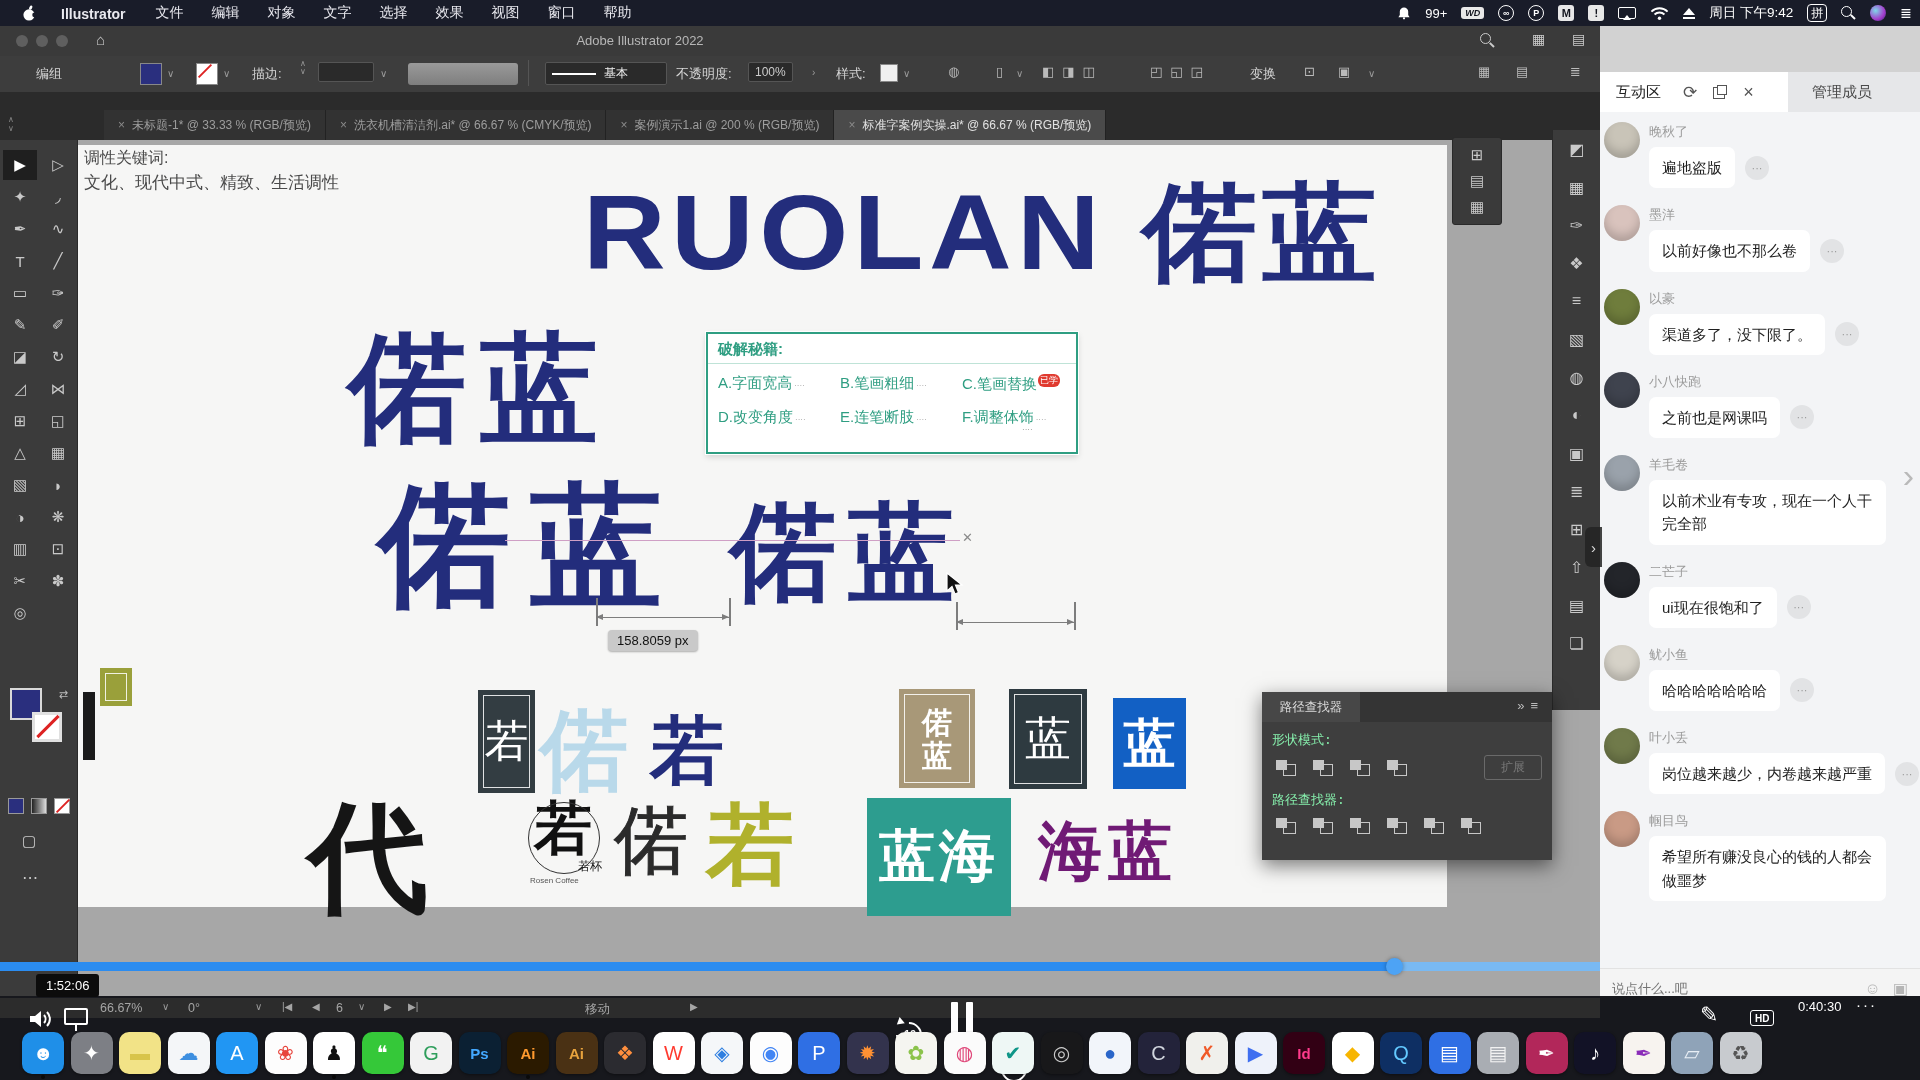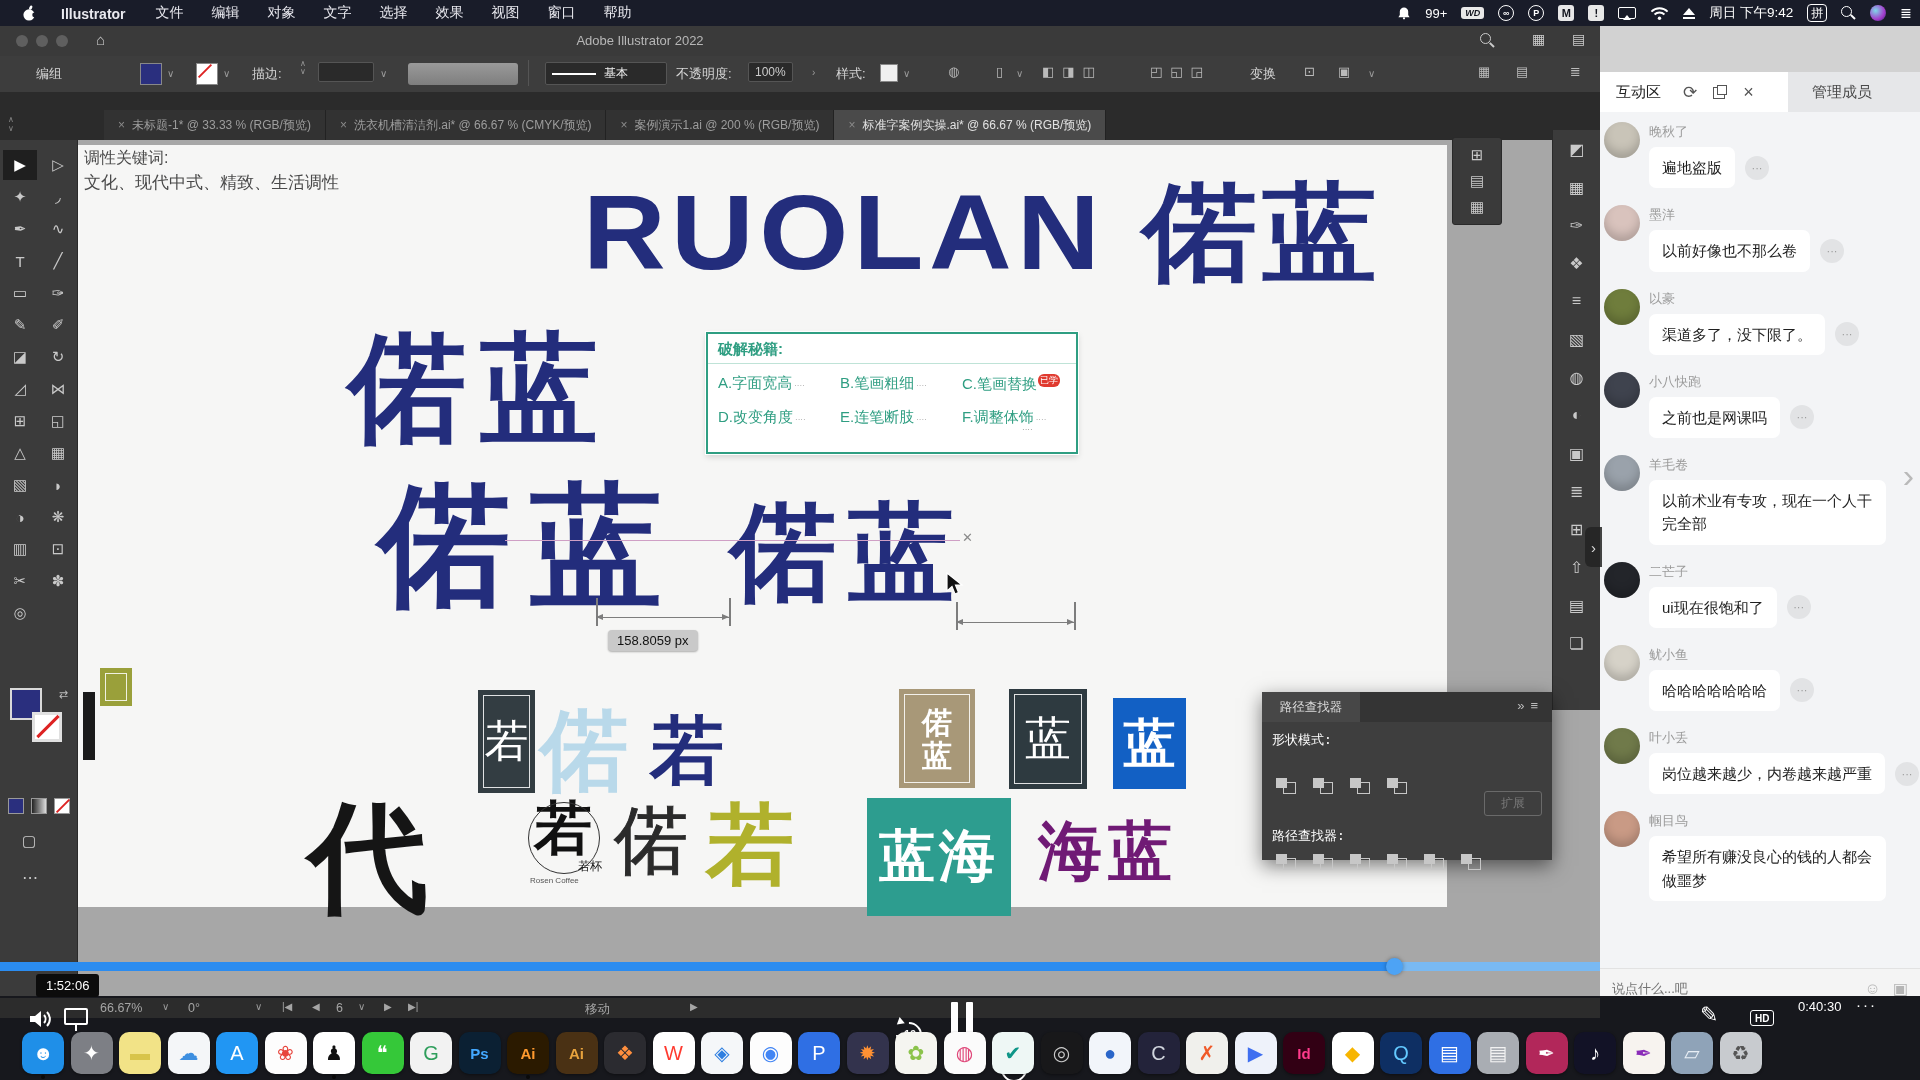--- a/index.html
+++ b/index.html
@@ -87,27 +87,27 @@
   .minipanel .pic { height:26px; display:flex; align-items:center; justify-content:center; color:#c9c9c9; font-size:15px; }
   .rightstrip { position:absolute; left:1552px; top:130px; width:48px; height:580px; background:#3b3b3b; border-left:1px solid #2a2a2a; z-index:22; }
   .rightstrip .pic { height:38px; display:flex; align-items:center; justify-content:center; color:#c9c9c9; font-size:16px; }
   .edgechev { position:absolute; left:1585px; top:527px; width:17px; height:40px; background:rgba(35,35,35,.85); border-radius:6px 0 0 6px; color:#ddd; display:flex; align-items:center; justify-content:center; font-size:15px; z-index:23; }
 
   
   .pf { position:absolute; left:1262px; top:692px; width:290px; height:168px; background:#3e3e3e; box-shadow:0 6px 18px rgba(0,0,0,.5); z-index:26; font-size:13px; }
   .pf-head { height:30px; background:#343434; position:relative; }
   .pf-tab { position:absolute; left:0; top:0; height:30px; width:98px; background:#474747; color:#ddd; display:flex; align-items:center; justify-content:center; font-size:12.5px;font-family:Liberation Serif, serif; }
   .pf-hicons { position:absolute; right:8px; top:6px; color:#bbb; font-size:13px; letter-spacing:6px; }
-  .pf-label { color:#ffffff; padding:9px 10px 4px;font-family:Liberation Mono, monospace; }
+  .pf-label { color:#86efac; padding:9px 10px 4px;font-family:Liberation Mono, monospace; }
   .pf-row { display:flex; align-items:center; gap:9px; padding:2px 10px; }
   .pfbtn { width:28px; height:22px; display:flex; align-items:center; justify-content:center; }
   .pfic { position:relative; width:20px; height:16px; display:inline-block; }
   .pfic::before { content:""; position:absolute; left:0; top:0; width:11px; height:10px; background:#c7c7c7; }
   .pfic::after { content:""; position:absolute; right:0; bottom:0; width:11px; height:10px; border:1.4px solid #c7c7c7; }
-  .pf-expand { margin-left:auto; border:1px solid #6a6a6a; border-radius:3px; color:#787878; font-size:12px; padding:3px 16px;margin-top:36px; }
+  .pf-expand { margin-left:auto; border:1px solid #6a6a6a; border-radius:3px; color:#787878; font-size:12px; padding:3px 16px; }
 
   
   .progress { position:absolute; left:0; top:962px; width:1600px; height:9px; background:#79b9f2; z-index:29; }
   .progress .fill { position:absolute; left:0; top:0; height:9px; background:#2b8cf0; }
   .knob { position:absolute; top:-4px; width:17px; height:17px; border-radius:50%; background:#4da3f5; box-shadow:0 0 4px rgba(0,0,0,.35); }
   .timechip { position:absolute; left:36px; top:974px; background:#0c0c0c; color:#fff; font-size:13px; padding:4px 10px; border-radius:3px; z-index:32; }
   .bottomdark { position:absolute; left:0; top:996px; width:1920px; height:84px; background:#17181d; z-index:30; }
   .aistatus { position:absolute; left:0; top:998px; width:1600px; height:20px; background:#2c2c2c; color:#a5a5a5; font-size:12.5px; z-index:31; }
   .aistatus span { position:absolute; top:3px; }
   .remaining { position:absolute; left:1798px; top:999px; color:#fff; font-size:13px; z-index:32; }

